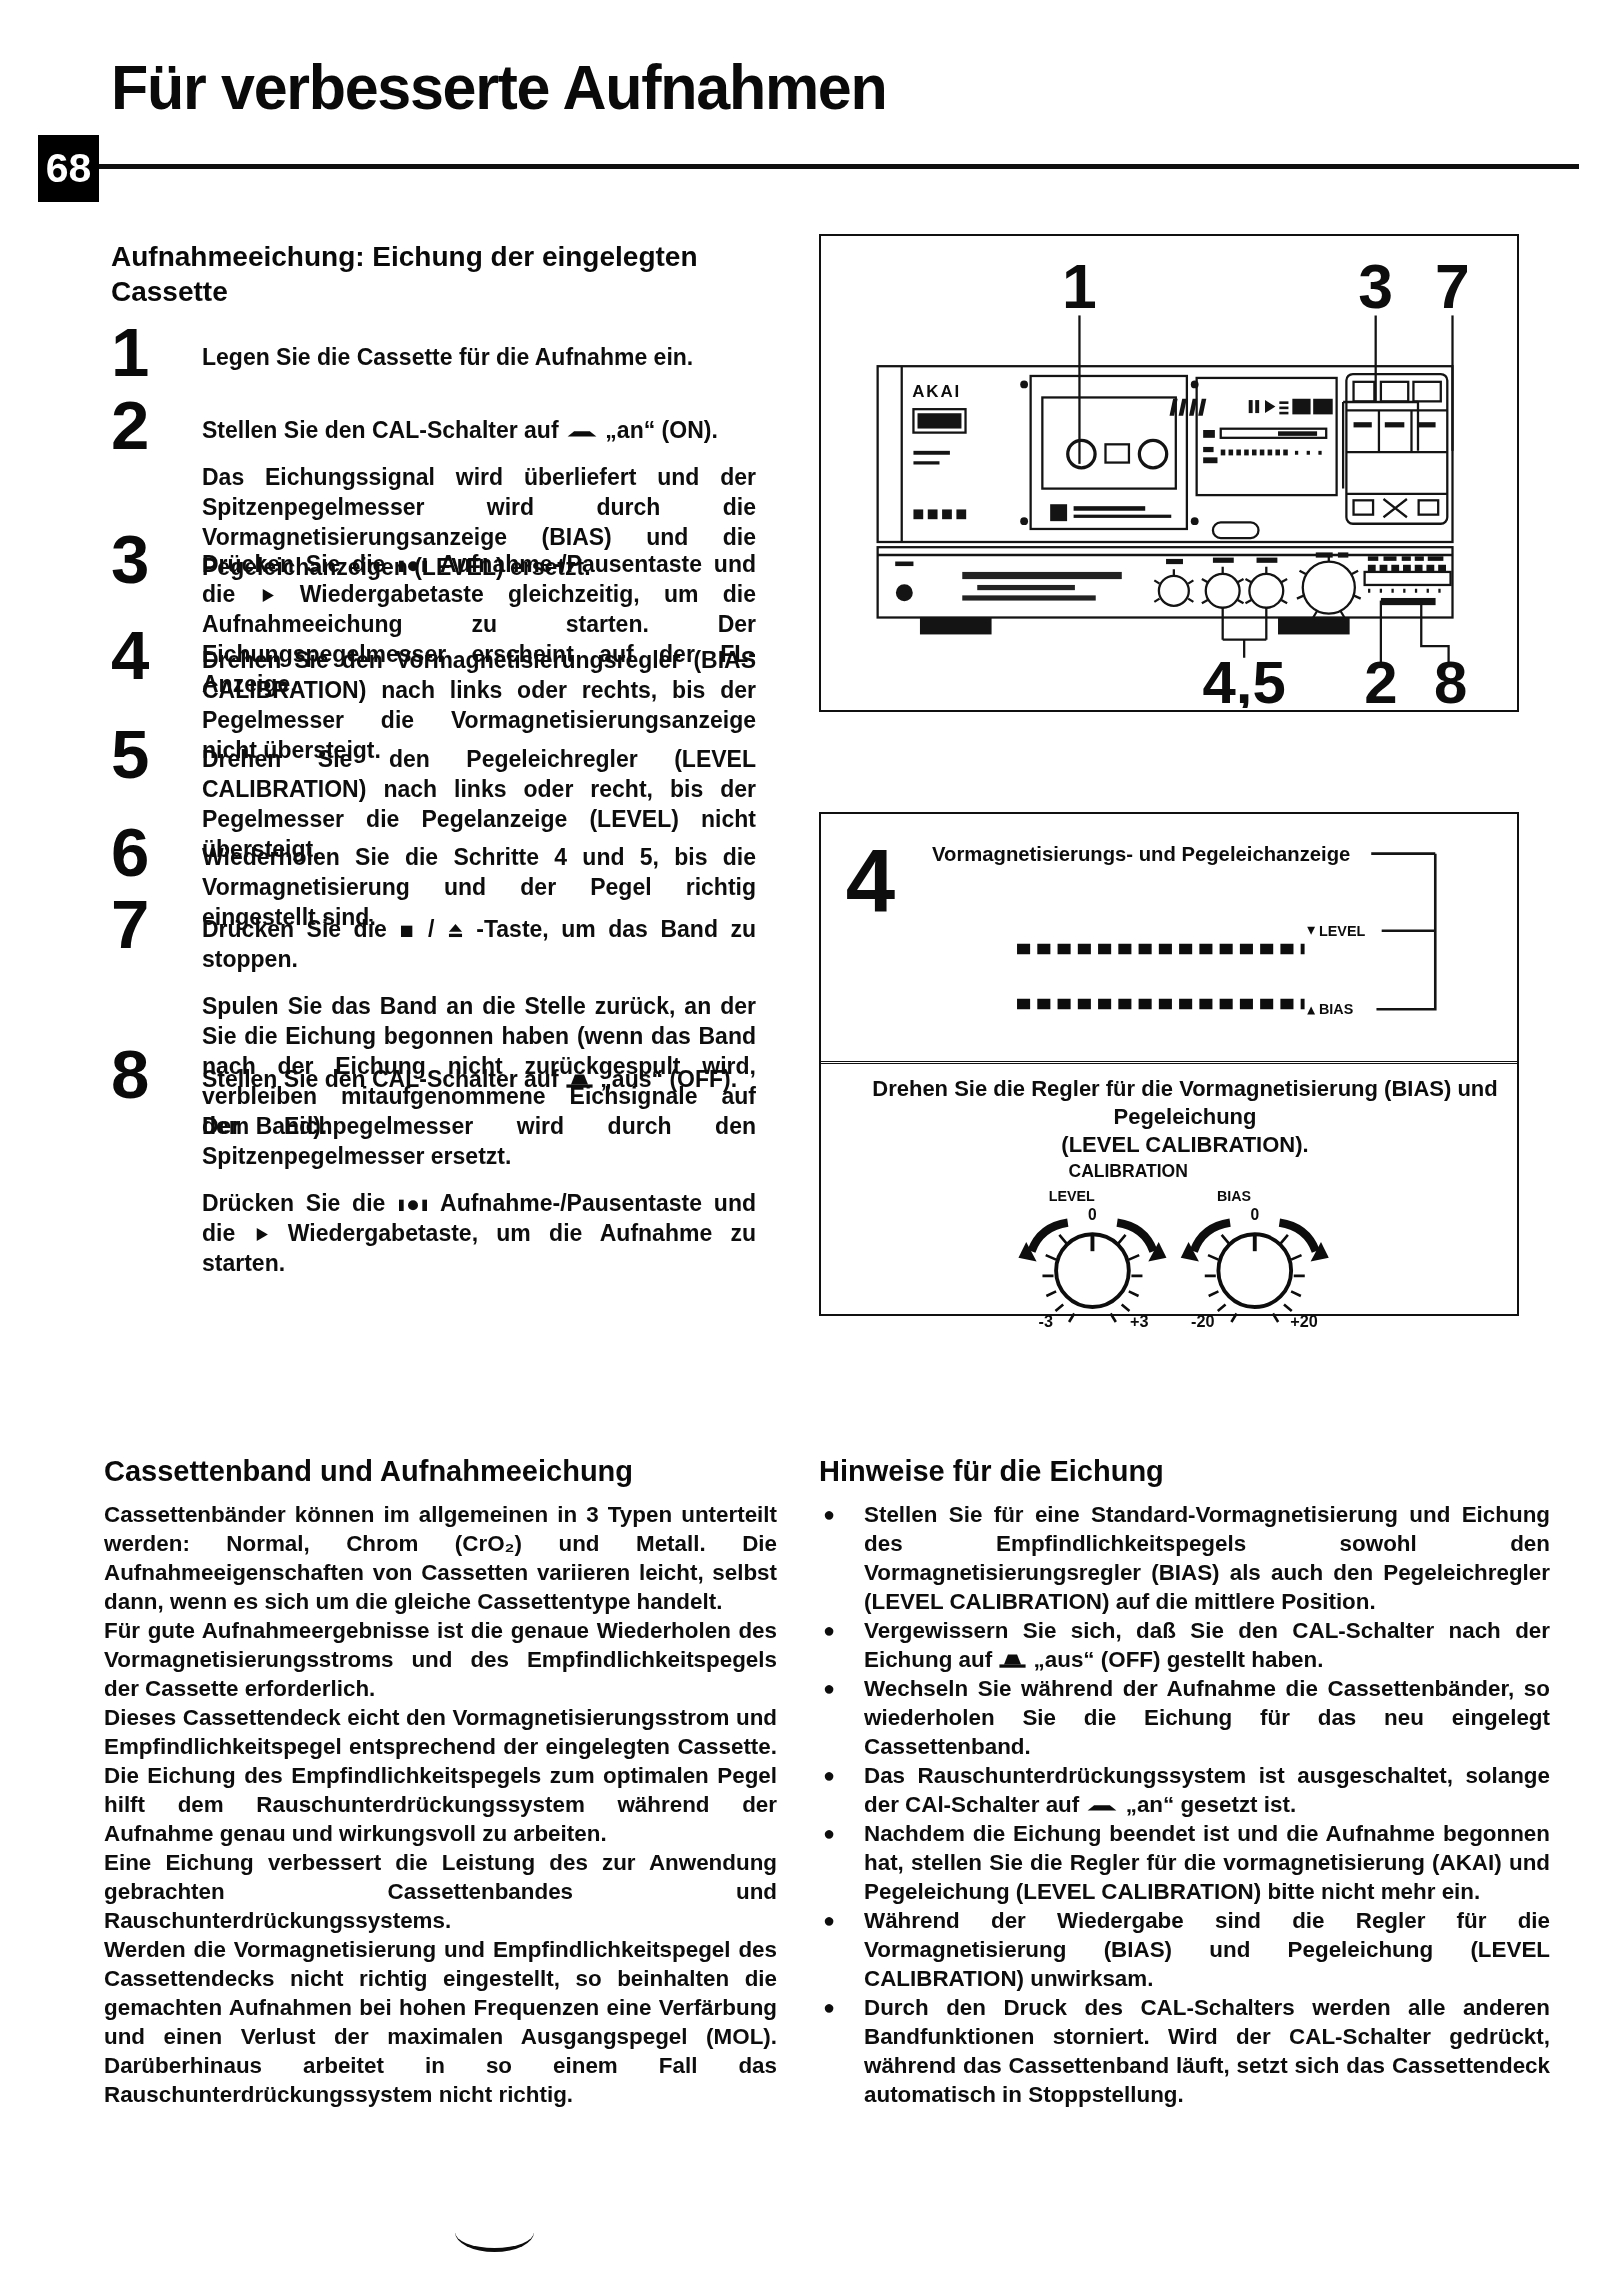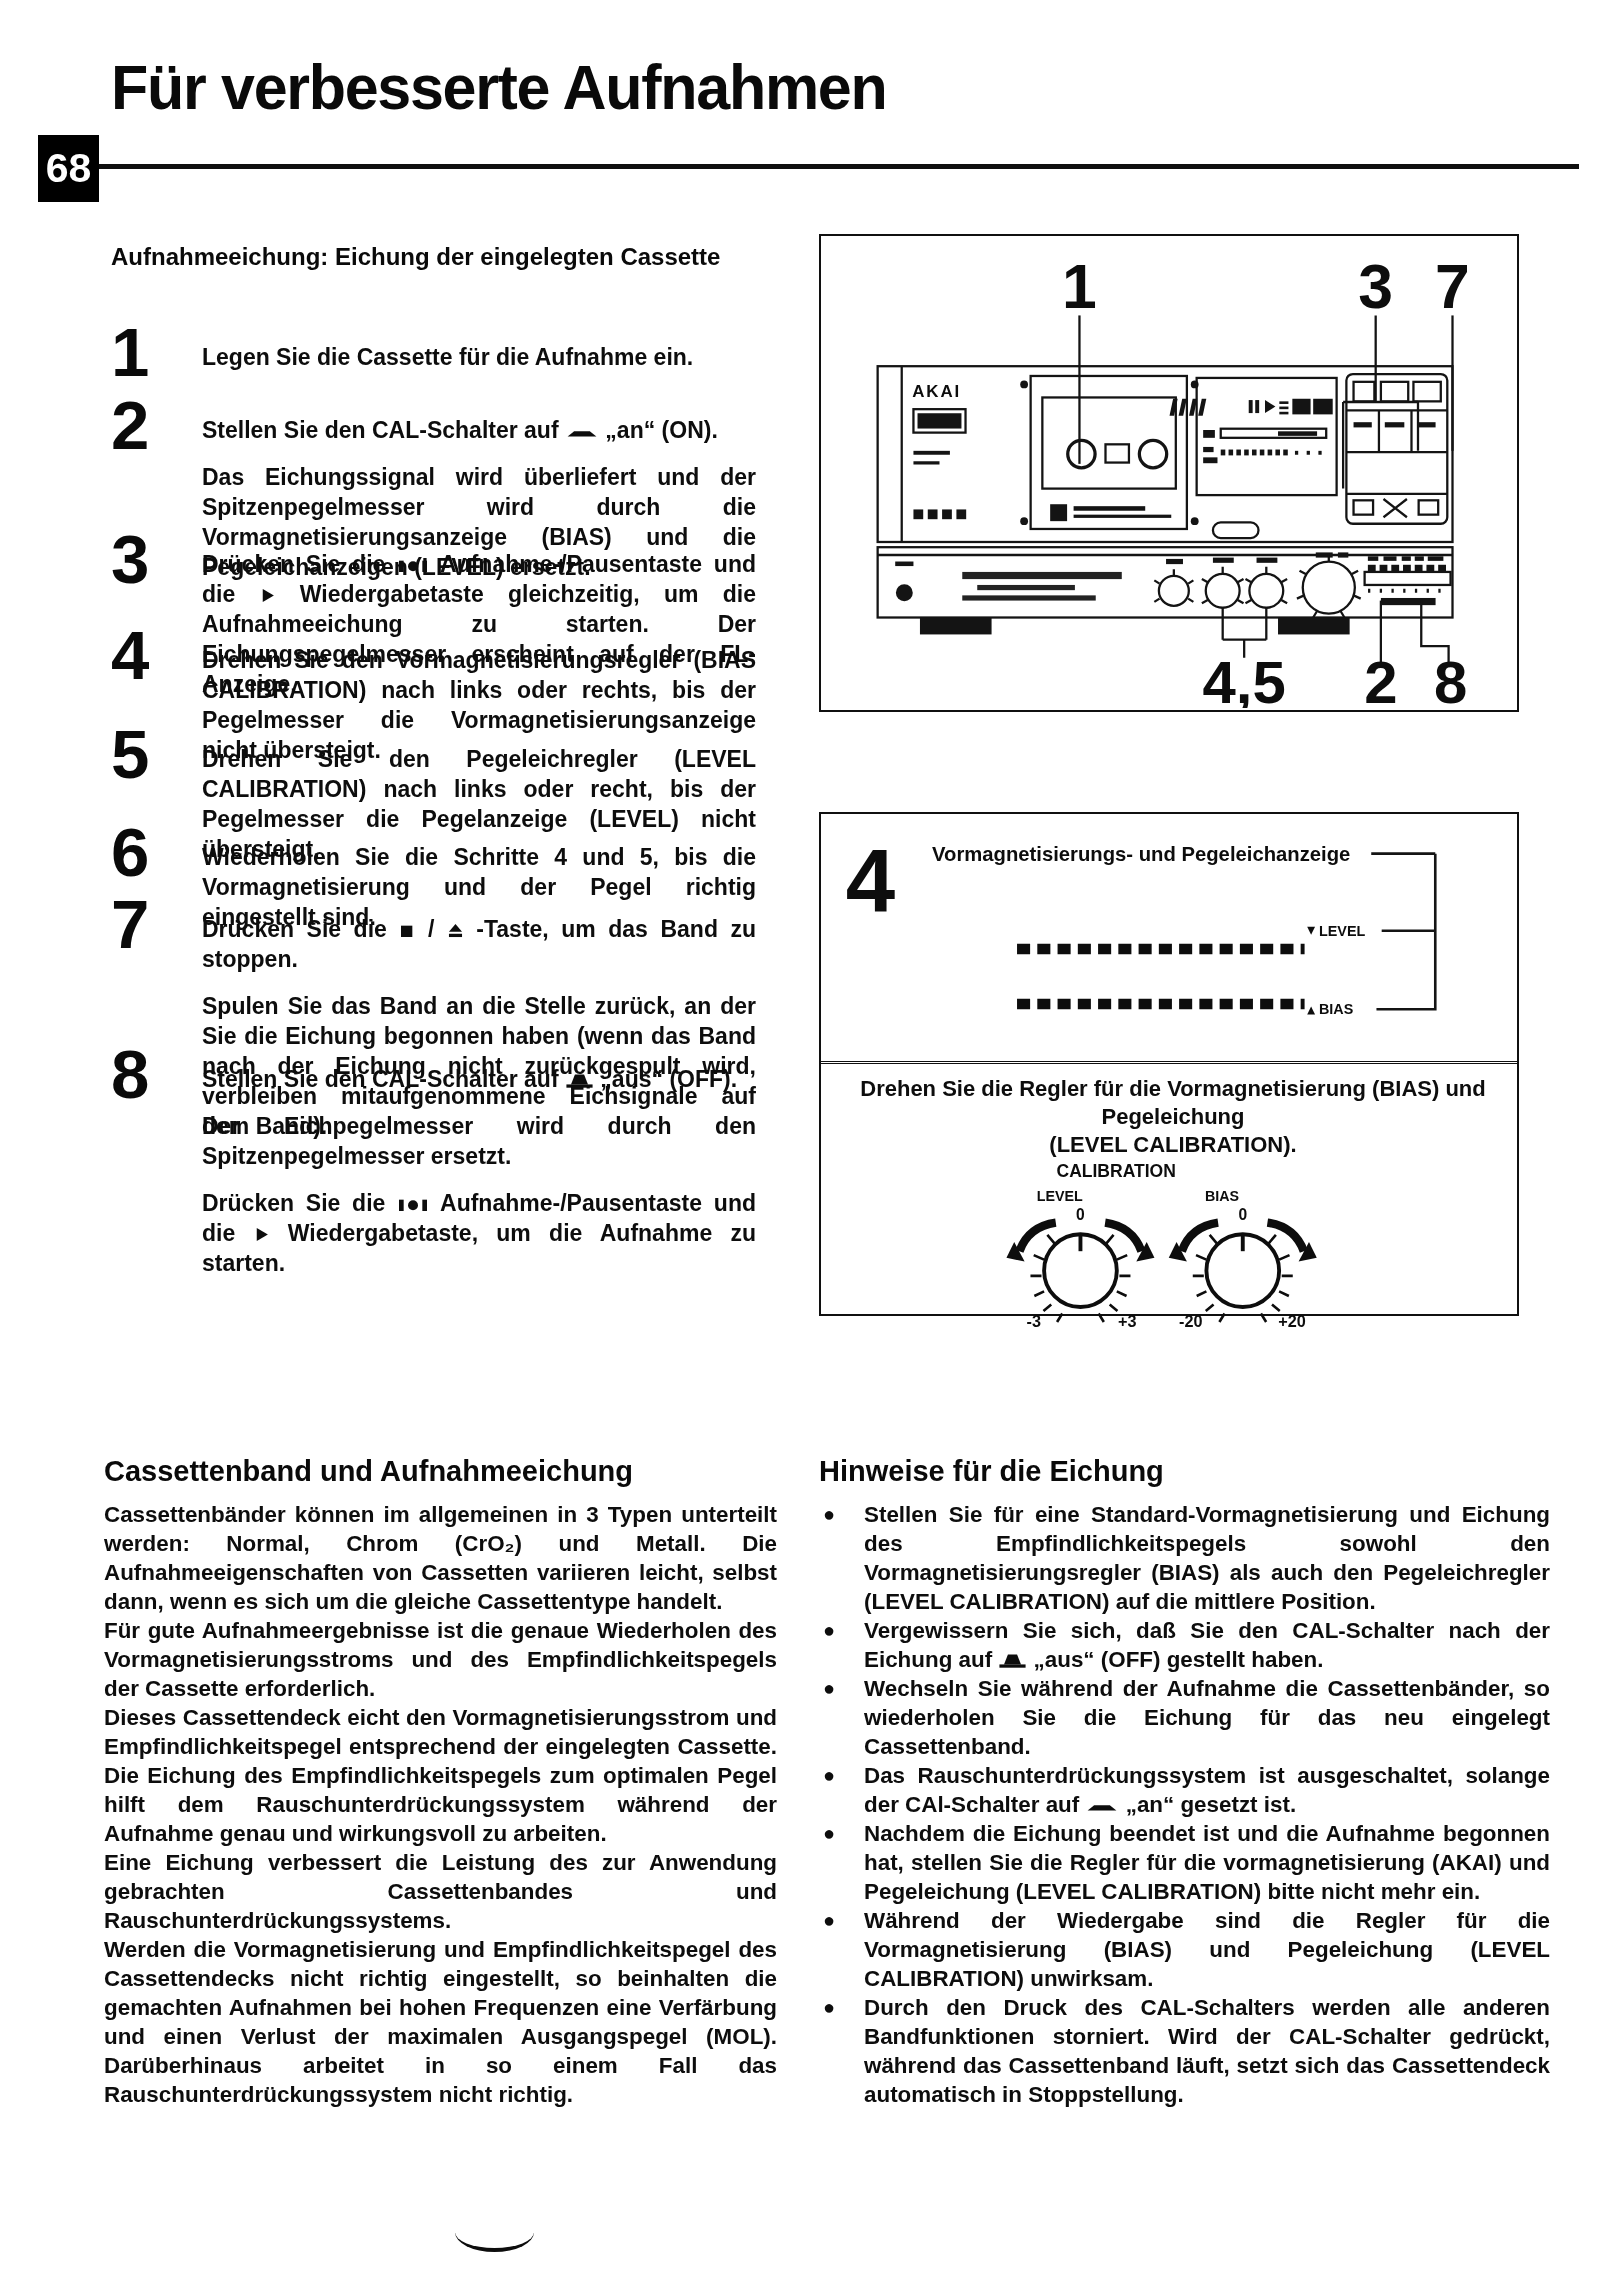--- a/index.html
+++ b/index.html
@@ -15,38 +15,38 @@
   }
   .pagenum-box{
     position:absolute; left:38px; top:135px; width:61px; height:67px;
     background:#000000; color:#ffffff; display:flex; align-items:center; justify-content:center;
     font-size:41px; font-weight:700;
   }
   .mast-rule{ position:absolute; left:99px; top:164px; width:1480px; height:4.6px; background:#0f0f0f; }
   
   .left-col{ position:absolute; left:111px; top:239px; width:662px; }
   .section-title{
-    margin:0; width:652px; font-size:24px; line-height:35px; font-weight:700; color:#0a0a0a;
+    margin:0; width:652px; font-size:28px; line-height:35px; font-weight:700; color:#0a0a0a;
   }
   .step{ position:absolute; left:0; width:662px; padding-left:74px; box-sizing:border-box; }
   .step-num{
     position:absolute; left:0; top:-6.6px; width:66px;
     font-size:69px; font-weight:700; line-height:69px; color:#0a0a0a;
   }
   .step-text p{ margin:17px; font-size:23px; line-height:30px; font-weight:600; text-align:justify; }
   .step-text p:last-child{ text-align-last:left; }
   
   .inline-icon{ display:inline-block; vertical-align:-2px; }
   .inline-icon svg{ display:block; }
   
   .figure-box{ position:absolute; background:#fff; border:2.6px solid #101010; box-sizing:border-box; }
   #figure1{ left:819px; top:234px; width:700px; height:478px; }
   #figure2{ left:819px; top:812px; width:700px; height:504px; }
   #fig2-part1{ position:absolute; left:0; top:0; width:100%; height:250px; border-bottom:3.3px double #101010; box-sizing:border-box;}
-  #fig2-part2{ position:absolute; left:4px; top:252px; width:100%; height:246px; }
+  #fig2-part2{ position:absolute; left:16px; top:252px; width:100%; height:246px; }
   .fig2-caption{ margin:9.2px 13px 0 13px; text-align:center; font-size:22px; line-height:28px; font-weight:600; }
   
   .bottom-sec h3{ margin:0 0 12px 0; font-size:29px; font-weight:700; color:#0a0a0a; }
   #bottom-left{ position:absolute; left:104px; top:1455px; width:673px; }
   #bottom-left p{ margin:0; font-size:22.4px; line-height:29px; font-weight:600; text-align:justify; }
   #bottom-right{ position:absolute; left:819px; top:1455px; width:731px; }
   .bullet{ display:flex; align-items:flex-start; }
   .bullet-dot{ flex:0 0 41px; font-size:20px; line-height:29px; padding-left:4px; }
   .bullet-body{ flex:1; font-size:22.4px; line-height:29px; font-weight:600; text-align:justify; }
   

